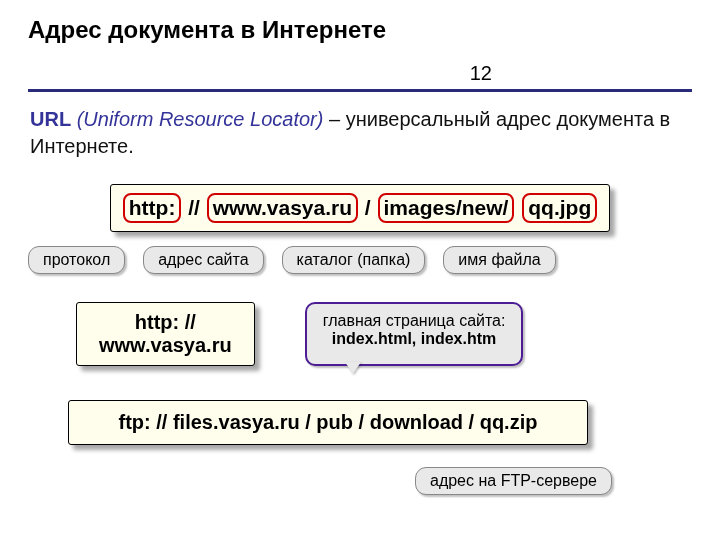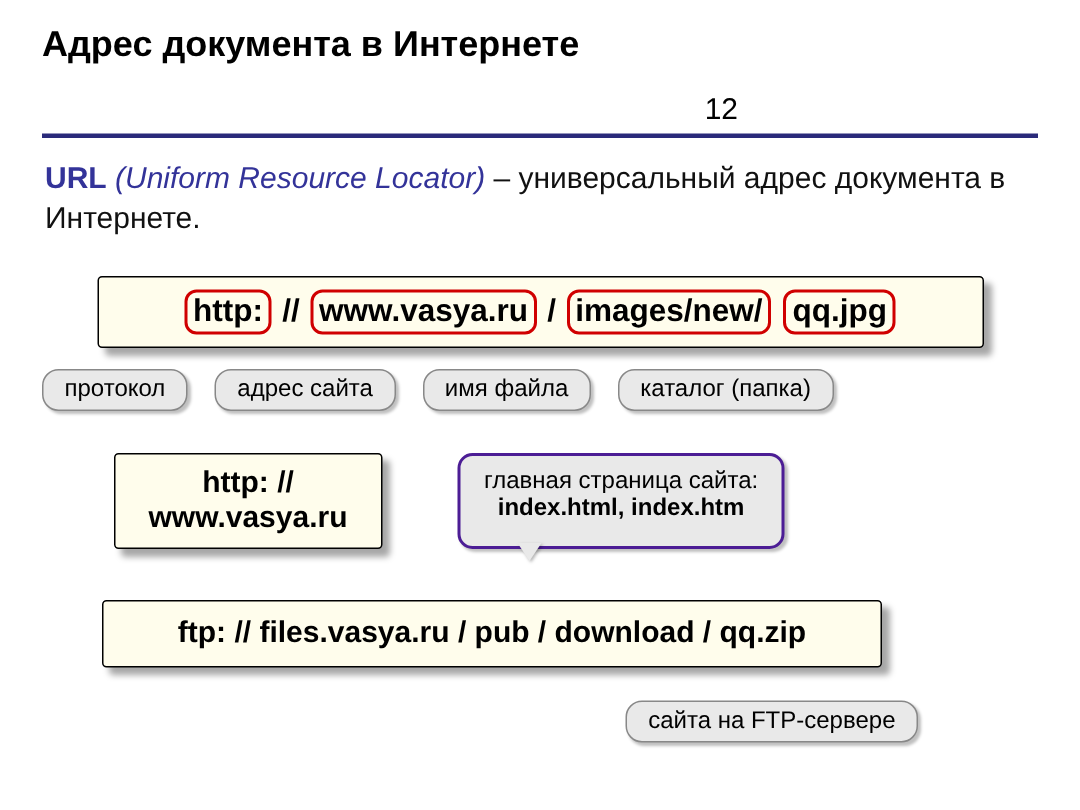--- a/index.html
+++ b/index.html
@@ -38,21 +38,21 @@
   .def {
     font-size: 20px;
     line-height: 1.35;
     color: #111;
     padding-left: 2px;
   }
   .def .url-b { color: #333399; font-weight: bold; }
   .def .url-i { color: #333399; font-style: italic; }
   .url-box {
     margin: 24px auto 14px;
-    width: 591px;
+    width: 500px;
     background: #fffdec;
     border: 1.5px solid #000;
     border-radius: 3px;
     box-shadow: 5px 5px 4px rgba(0,0,0,0.35);
     padding: 8px 0;
     font-size: 21px;
     font-weight: bold;
     text-align: center;
   }
   .outlined-red {
@@ -149,32 +149,32 @@
   <span class="url-i">(Uniform Resource Locator)</span><span> – универсальный адрес документа в Интернете.</span>
 </p>
 
 <div class="url-box">
   <span class="outlined-red">http:</span><span> // </span><span class="outlined-red">www.vasya.ru</span><span> / </span><span class="outlined-red">images/new/</span> <span class="outlined-red">qq.jpg</span>
 </div>
 
 <div class="labels-row">
   <div class="pill">протокол</div>
   <div class="pill">адрес сайта</div>
+  <div class="pill">каталог (папка)</div>
   <div class="pill">имя файла</div>
-  <div class="pill">каталог (папка)</div>
 </div>
 
 <div class="row2">
   <div class="simple-box">
     <span>http: //</span><br>
     <span>www.vasya.ru</span>
   </div>
   <div class="graybox">
     <span>главная страница сайта:</span><br>
     <span class="bold">index.html, index.htm</span>
   </div>
 </div>
 
 <div class="ftp-box">ftp: // files.vasya.ru / pub / download / qq.zip</div>
 
 <div class="ftp-label">
-  <div class="pill">сайта на FTP-сервере</div>
+  <div class="pill">адрес на FTP-сервере</div>
 </div>
 
 </body></html>

